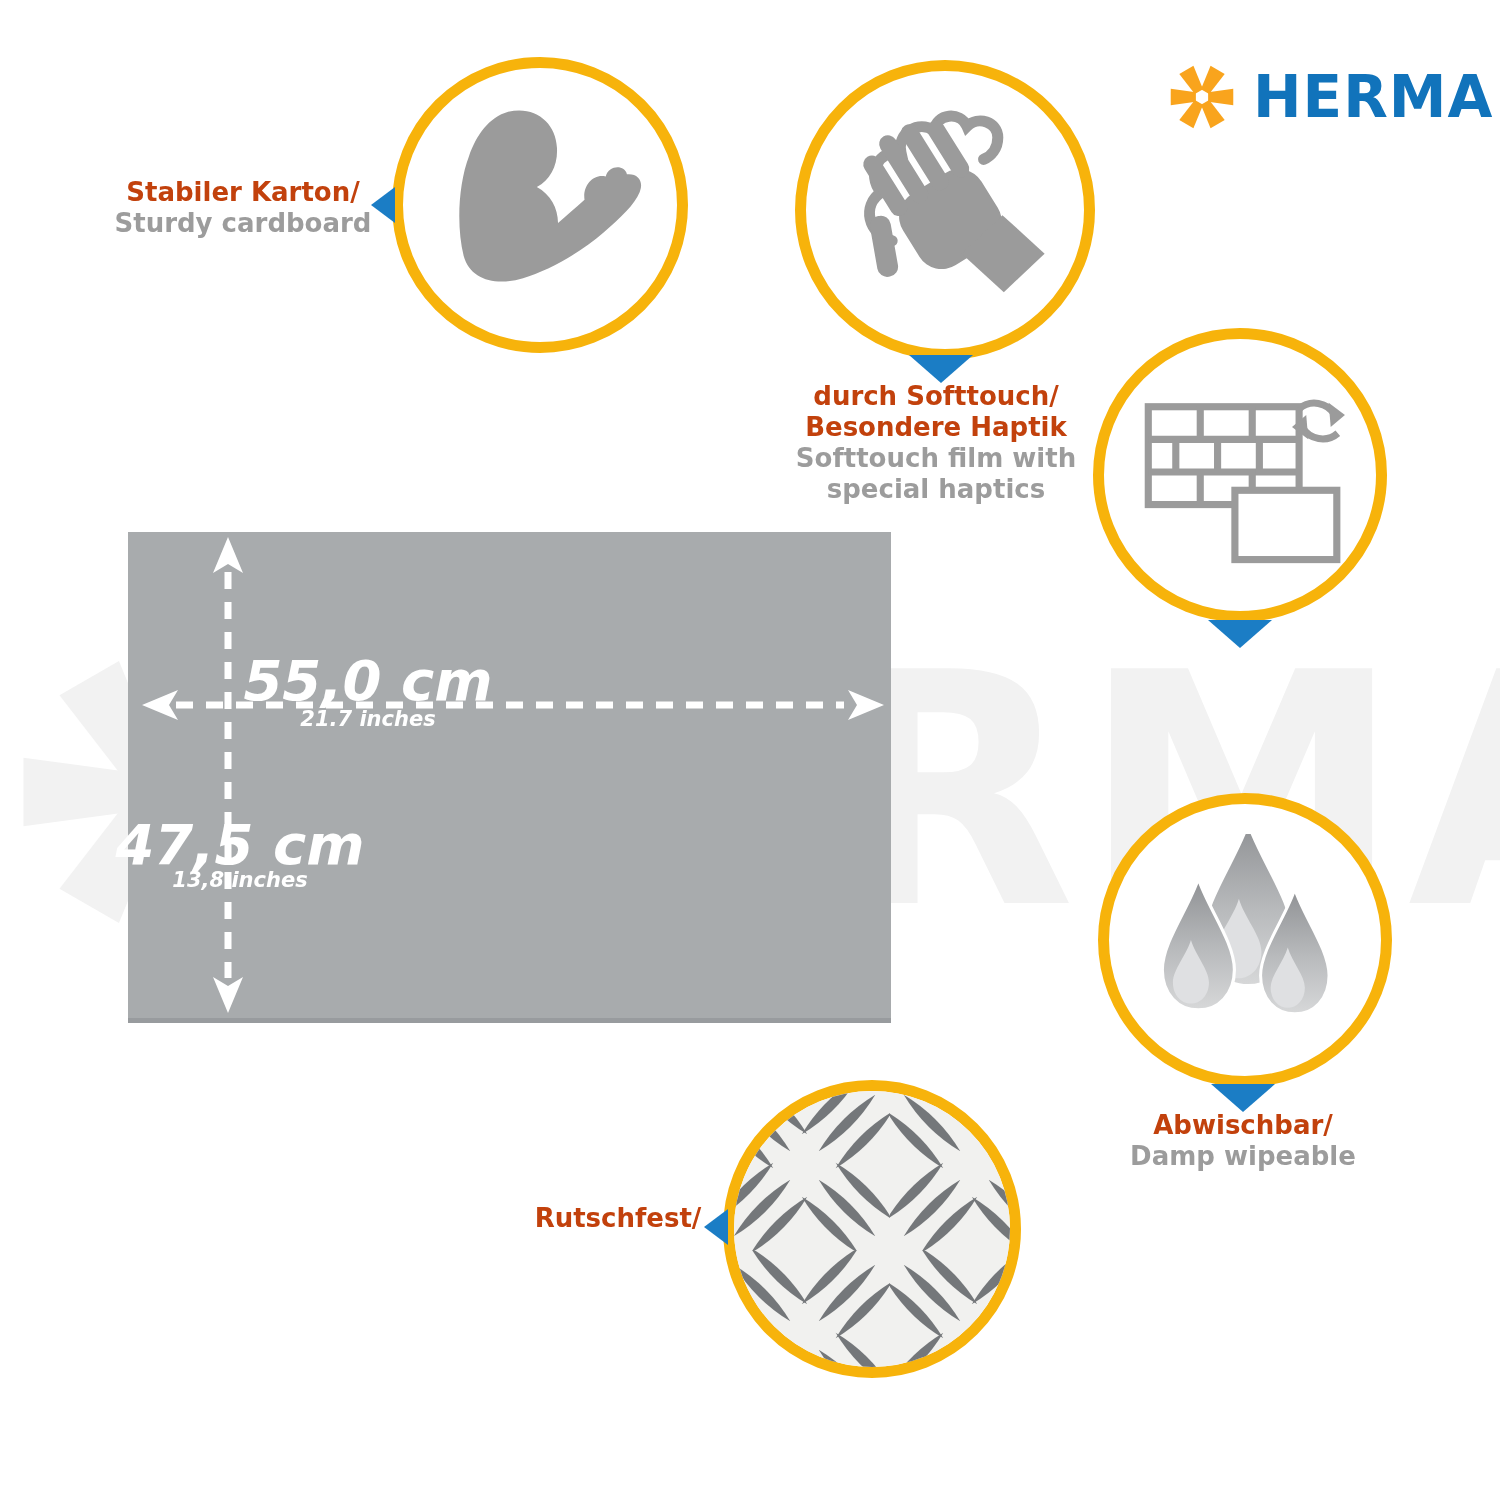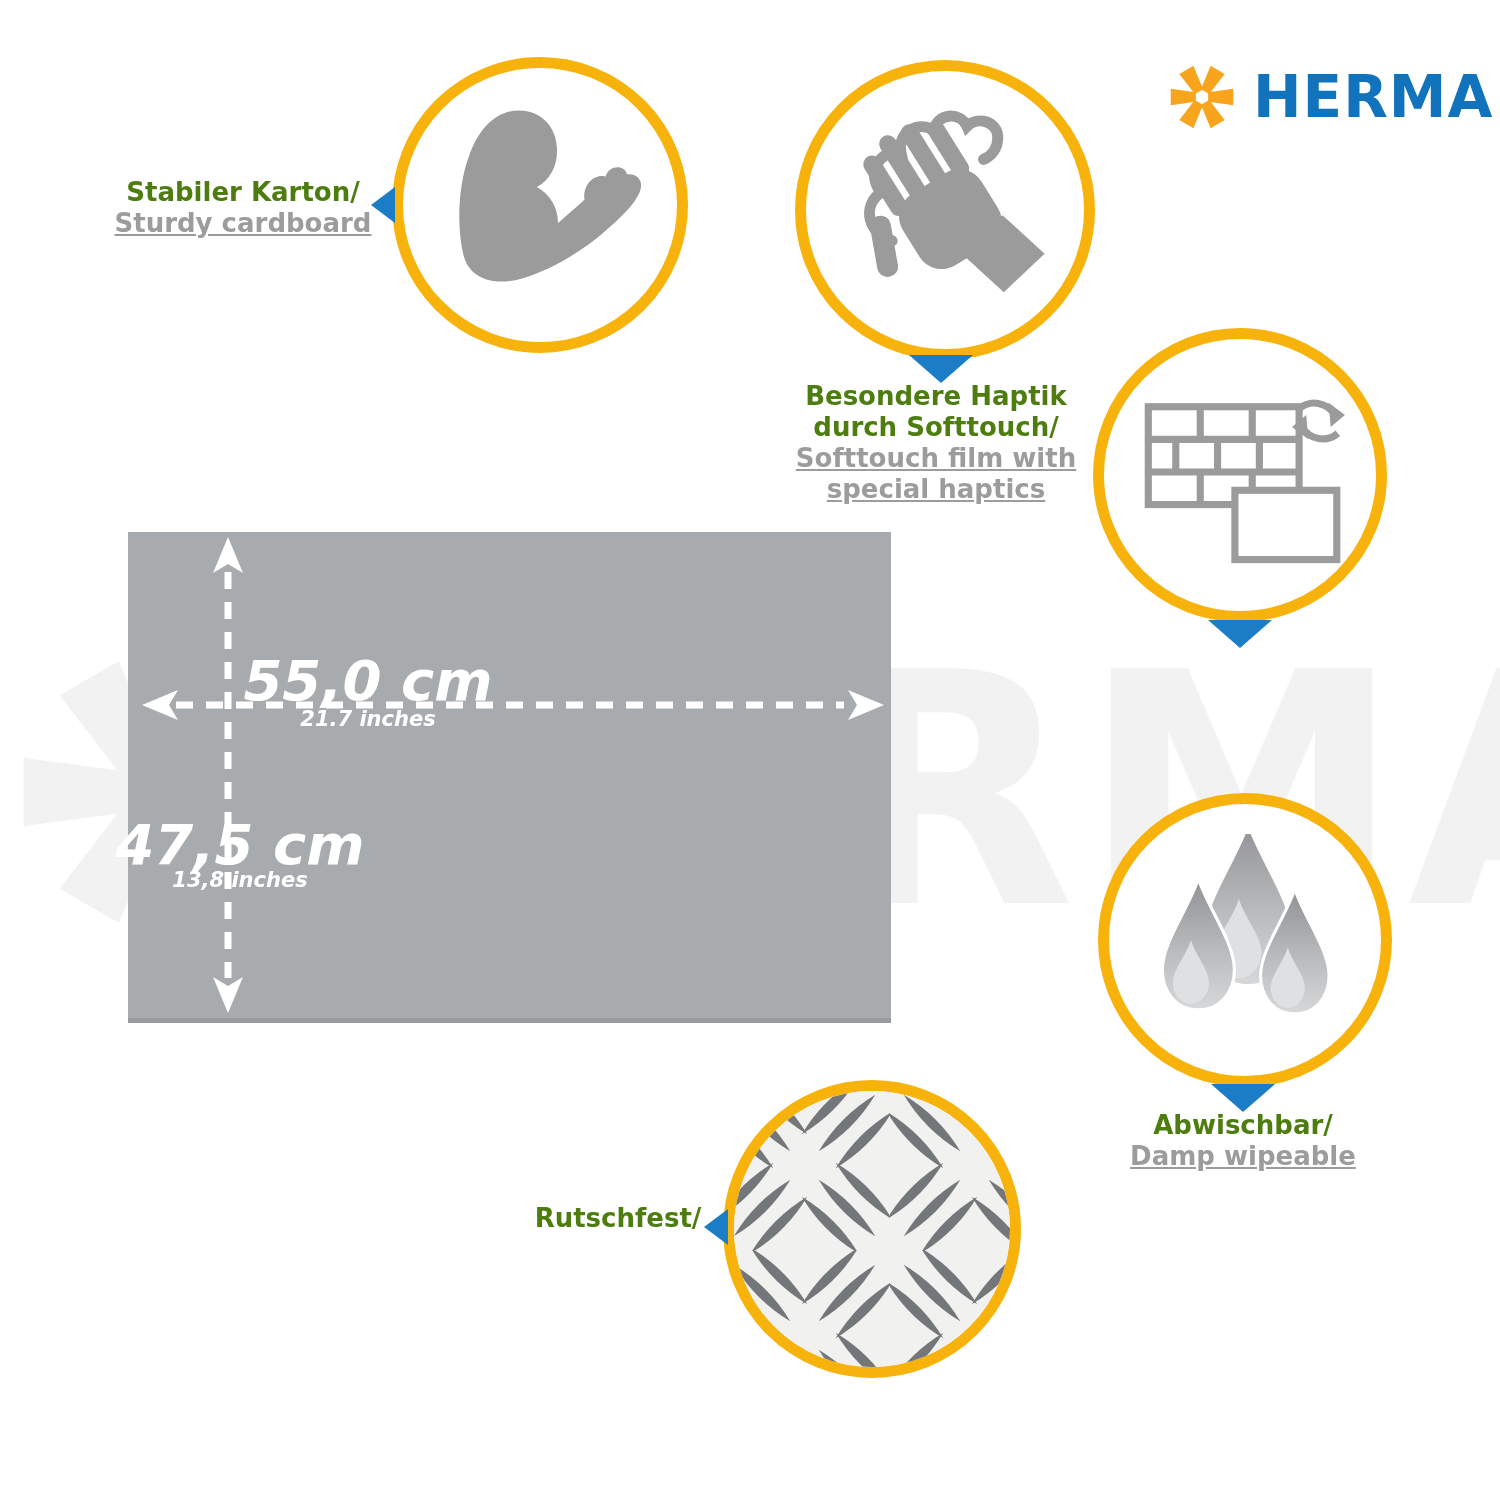--- a/index.html
+++ b/index.html
@@ -18,22 +18,22 @@
          border-bottom:5px solid #989b9e;box-sizing:content-box;}
   .dim-overlay{position:absolute;left:128px;top:532px;width:763px;height:486px;}
   .dim-text{position:absolute;color:#ffffff;font-weight:bold;font-style:italic;text-align:center;}
   .dim-big{font-size:56px;line-height:58px;}
   .dim-small{font-size:21px;line-height:33px;}
   
   .circle{position:absolute;border-radius:50%;background:#ffffff;border:11px solid #f7b30b;
           box-sizing:border-box;display:flex;align-items:center;justify-content:center;overflow:hidden;}
   
   .label{position:absolute;text-align:center;font-weight:bold;font-size:26px;line-height:31px;}
-  .label .de{color:#4d7c0f;}
-  .label .en{color:#9c9c9c;text-decoration:underline;}
+  .label .de{color:#c2410c;}
+  .label .en{color:#9c9c9c;}
   
   .tri{position:absolute;width:0;height:0;}
   .tri-left{border-top:18px solid transparent;border-bottom:18px solid transparent;border-right:24px solid #1b7dc5;}
   .tri-down{border-left:32px solid transparent;border-right:32px solid transparent;border-top:28px solid #1b7dc5;}
 </style>
 </head>
 <body>
 
 <div class="canvas">
 
@@ -92,22 +92,22 @@
         <rect x="-20" y="-98" width="16" height="70" rx="8"></rect>
         <rect x="2" y="-96" width="16" height="68" rx="8"></rect>
         <rect x="24" y="-86" width="16" height="58" rx="8"></rect>
         <rect x="-74" y="-16" width="19" height="56" rx="9" transform="rotate(22)"></rect>
         <path d="M-8,30 L42,20 L56,70 L6,80 Z"></path>
       </g>
     </svg>
   </div>
   <div class="tri tri-down" style="left:909px;top:355px;"></div>
   <div class="label" style="left:786px;top:381px;width:300px;">
+    <div class="de">durch Softtouch/</div>
     <div class="de">Besondere Haptik</div>
-    <div class="de">durch Softtouch/</div>
     <div class="en">Softtouch film with</div>
     <div class="en">special haptics</div>
   </div>
 
   <div class="circle" style="left:1093px;top:328px;width:294px;height:294px;">
     <svg width="214" height="214" viewBox="0 0 210 210">
       <g stroke="#9b9b9b" stroke-width="7" fill="none">
         <rect x="15" y="38" width="148" height="96"></rect>
         <line x1="15" y1="70" x2="163" y2="70"></line>
         <line x1="15" y1="102" x2="163" y2="102"></line>

